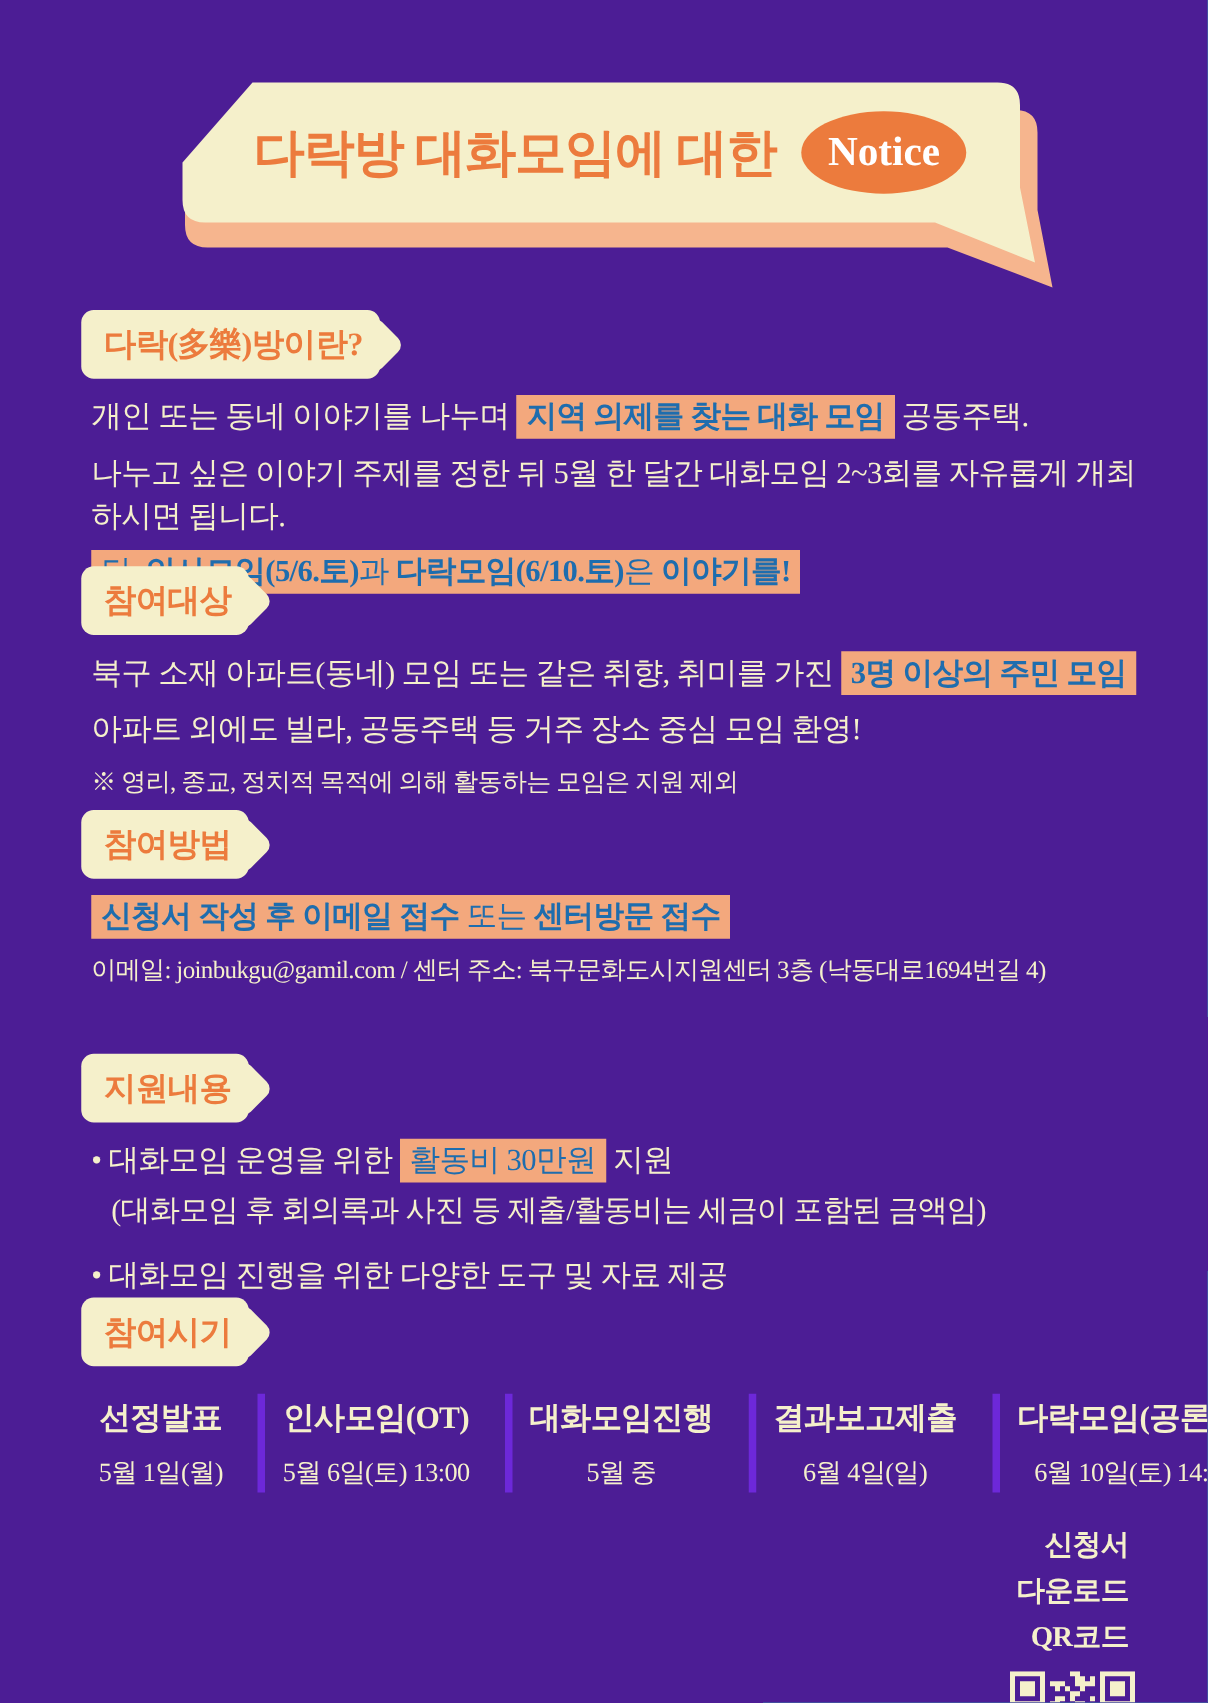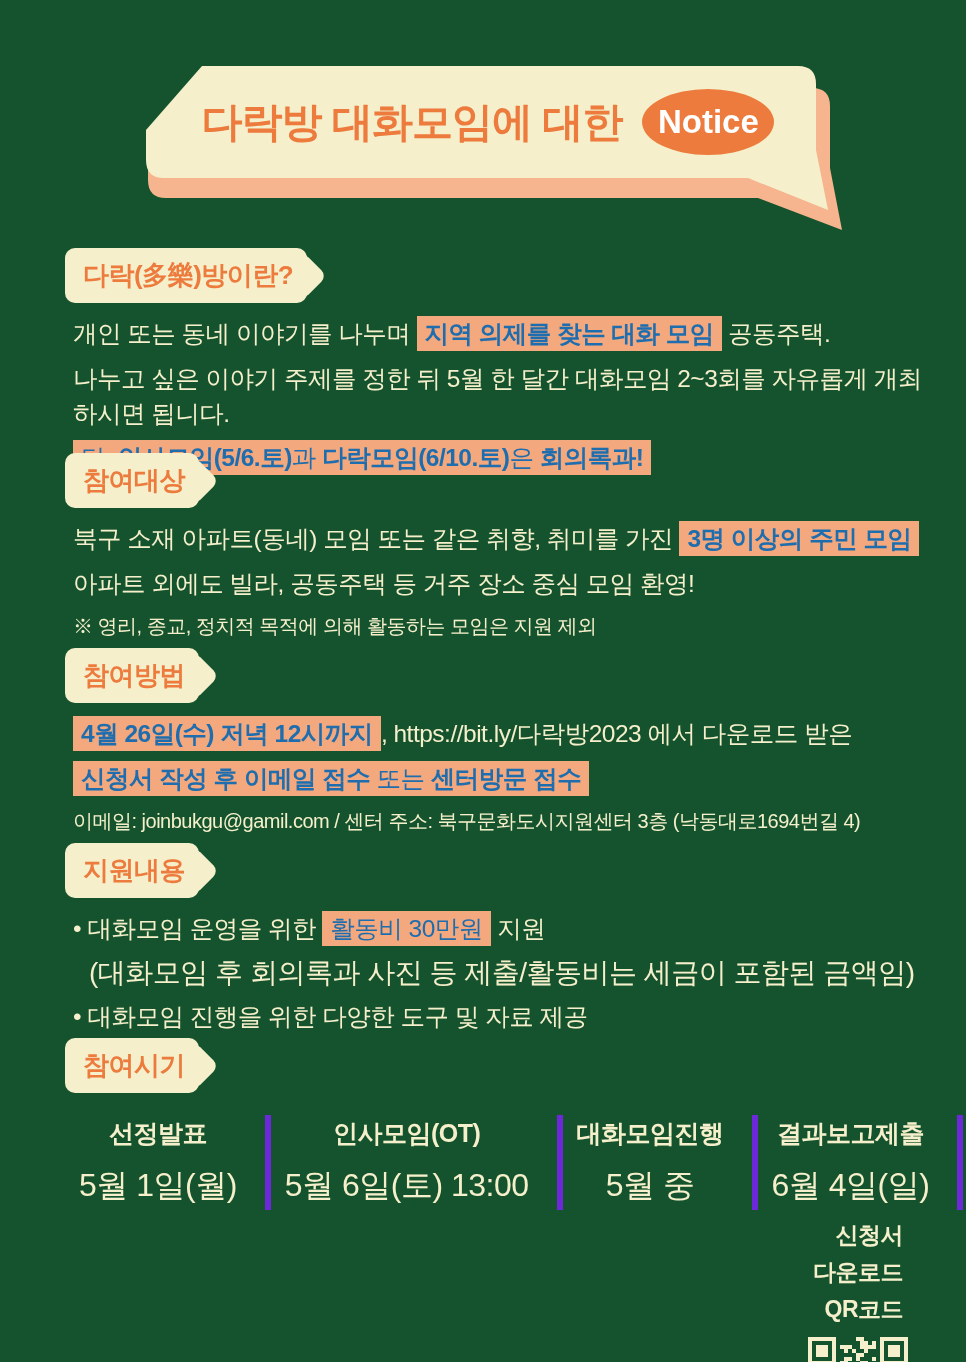--- a/index.html
+++ b/index.html
@@ -1,19 +1,19 @@
 <!DOCTYPE html>
 <html><head>
 <meta charset="utf-8">
 <style>
   html,body{margin:0;padding:0;background:#3f74a8;}
   .poster{
     position:relative;width:966px;height:1362px;overflow:hidden;
-    background:#14532d;
-    font-family:Liberation Sans, sans-serif;
+    background:#4c1d95;
+    font-family:Liberation Serif, serif;
   }
   
   .banner-svg{position:absolute;left:0;top:0;}
   .banner-text{
     position:absolute;left:146px;top:66px;width:684px;height:112px;
     display:flex;align-items:center;justify-content:center;gap:20px;
   }
   .banner-title{
     color:#EC7B3D;font-size:41px;font-weight:800;letter-spacing:-1px;white-space:nowrap;
   }
@@ -34,28 +34,28 @@
     content:"";position:absolute;z-index:-1;
     right:-13px;top:50%;width:34px;height:34px;
     background:#F5F0CB;border-radius:8px;
     transform:translateY(-50%) rotate(45deg);
   }
   .body{margin-top:14px;padding-left:8px;color:#F5F0CB;}
   .line{font-size:24.5px;line-height:1.42;margin-bottom:10px;letter-spacing:-0.5px;}
   .line .b{font-weight:800;}
   .hl{background:#F3A87D;color:#1E6DAE;padding:4px 8px;-webkit-box-decoration-break:clone;box-decoration-break:clone;}
   .note{font-size:20px;line-height:1.4;margin-top:2px;letter-spacing:-0.5px;}
-  .subnote{font-size:28px;line-height:1.4;margin:-2px 0 8px 16px;letter-spacing:-0.5px;}
+  .subnote{font-size:24px;line-height:1.4;margin:-2px 0 18px 16px;letter-spacing:-0.5px;}
   .bullet{font-size:24.5px;line-height:1.42;margin-bottom:8px;letter-spacing:-0.5px;}
   
   .timeline{display:flex;margin-top:22px;align-items:center;gap:14px;}
   .tcol{text-align:center;padding:2px 14px;}
   .tcol + .tcol{border-left:6px solid #6d28d9;}
   .thead{color:#F5F0CB;font-size:25px;font-weight:800;letter-spacing:-0.5px;margin-bottom:14px;white-space:nowrap;}
-  .tval{color:#F5F0CB;font-size:32px;letter-spacing:-0.5px;white-space:nowrap;}
+  .tval{color:#F5F0CB;font-size:21px;letter-spacing:-0.5px;white-space:nowrap;}
   
   .contact{position:absolute;left:65px;top:1288px;color:#F5F0CB;font-size:24px;letter-spacing:-0.5px;}
   .contact .b{font-weight:800;}
   .qr-block{
     position:absolute;right:58px;top:1220px;
     display:flex;align-items:center;gap:12px;flex-direction:column;
   }
   .qr-labels{display:flex;flex-direction:column;align-items:flex-end;gap:6px;}
   .qr-labels div{color:#F5F0CB;font-size:23px;font-weight:800;letter-spacing:-0.5px;}
   .qr-svg{display:block;}
@@ -72,37 +72,36 @@
   <div class="banner-text">
     <span class="banner-title">다락방 대화모임에 대한</span>
     <span class="notice-badge">Notice</span>
   </div>
 
   <div class="section" style="top:248px">
     <div class="tag">다락(多樂)방이란?</div>
     <div class="body">
         <div class="line"><span>개인 또는 동네 이야기를 나누며 </span><span class="hl"><span class="b">지역 의제를 찾는 대화 모임</span></span><span> 공동주택.</span></div>
         <div class="line"><span>나누고 싶은 이야기 주제를 정한 뒤 5월 한 달간 대화모임 2~3회를 자유롭게 개최하시면 됩니다.</span></div>
-        <div class="line"><span class="hl"><span>단, </span><span class="b">인사모임(5/6.토)</span><span>과 </span><span class="b">다락모임(6/10.토)</span><span>은 </span><span class="b">회의록과!</span></span></div>
+        <div class="line"><span class="hl"><span>단, </span><span class="b">인사모임(5/6.토)</span><span>과 </span><span class="b">다락모임(6/10.토)</span><span>은 </span><span class="b">이야기를!</span></span></div>
       </div>
   </div>
 
   <div class="section" style="top:453px">
     <div class="tag">참여대상</div>
     <div class="body">
         <div class="line"><span>북구 소재 아파트(동네) 모임 또는 같은 취향, 취미를 가진 </span><span class="hl"><span class="b">3명 이상의 주민 모임</span></span></div>
         <div class="line"><span>아파트 외에도 빌라, 공동주택 등 거주 장소 중심 모임 환영!</span></div>
         <div class="note"><span>※ 영리, 종교, 정치적 목적에 의해 활동하는 모임은 지원 제외</span></div>
       </div>
   </div>
 
   <div class="section" style="top:648px">
     <div class="tag">참여방법</div>
     <div class="body">
-        <div class="line"><span class="hl"><span class="b">4월 26일(수) 저녁 12시까지</span></span><span>, https://bit.ly/다락방2023 에서 다운로드 받은</span></div>
         <div class="line"><span class="hl"><span class="b">신청서 작성 후 이메일 접수 </span><span>또는 </span><span class="b">센터방문 접수</span></span></div>
         <div class="note"><span>이메일: joinbukgu@gamil.com / 센터 주소: 북구문화도시지원센터 3층 (낙동대로1694번길 4)</span></div>
       </div>
   </div>
 
   <div class="section" style="top:843px">
     <div class="tag">지원내용</div>
     <div class="body">
         <div class="bullet"><span>• 대화모임 운영을 위한 </span><span class="hl"><span class="b">활동비 30만원</span></span><span> 지원</span></div>
         <div class="subnote"><span>(대화모임 후 회의록과 사진 등 제출/활동비는 세금이 포함된 금액임)</span></div>

